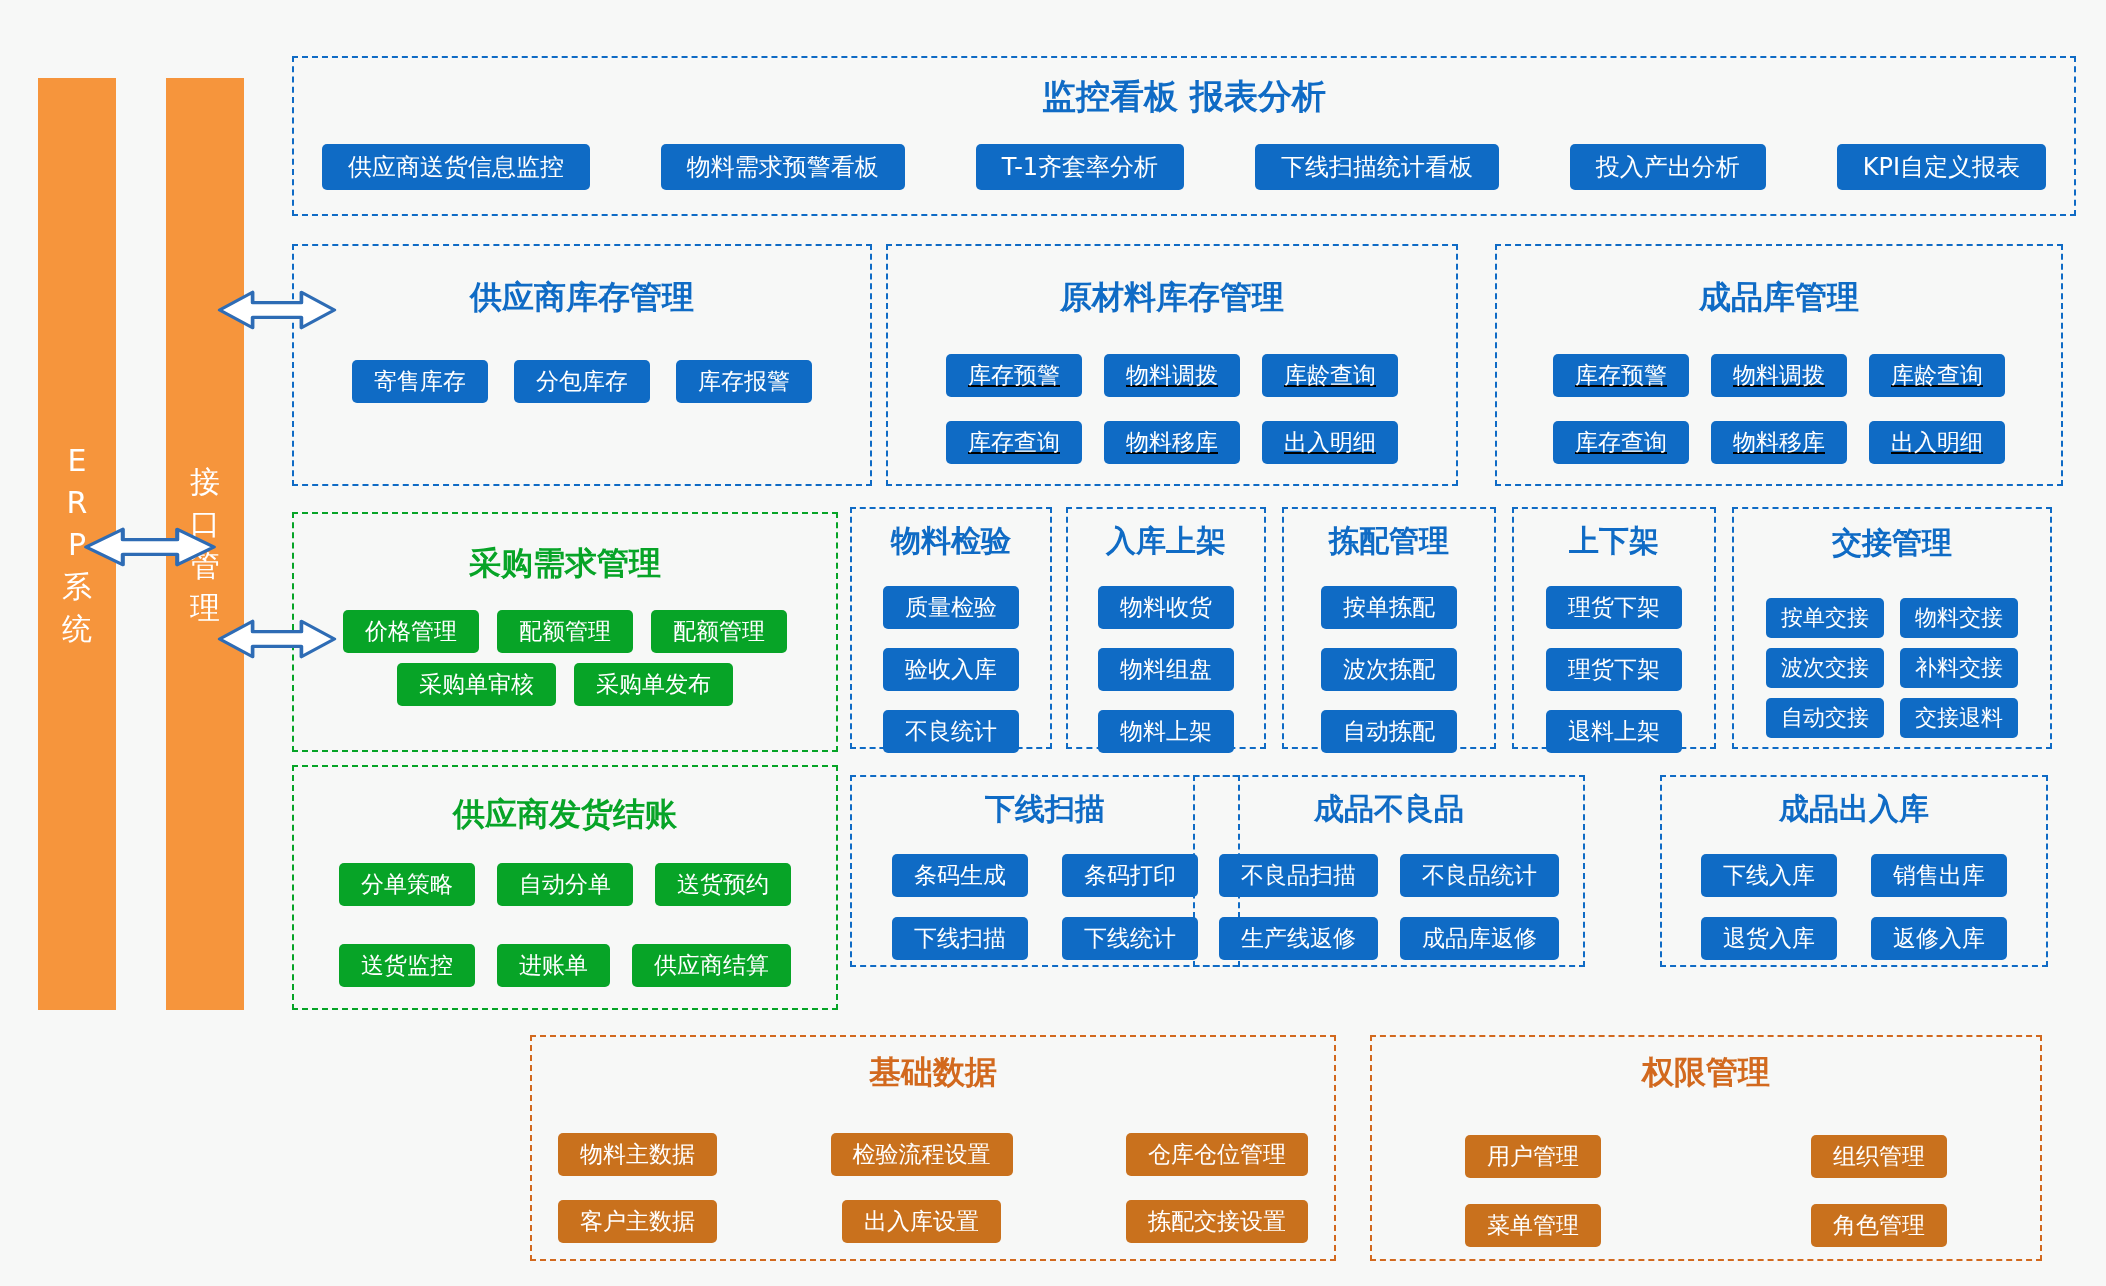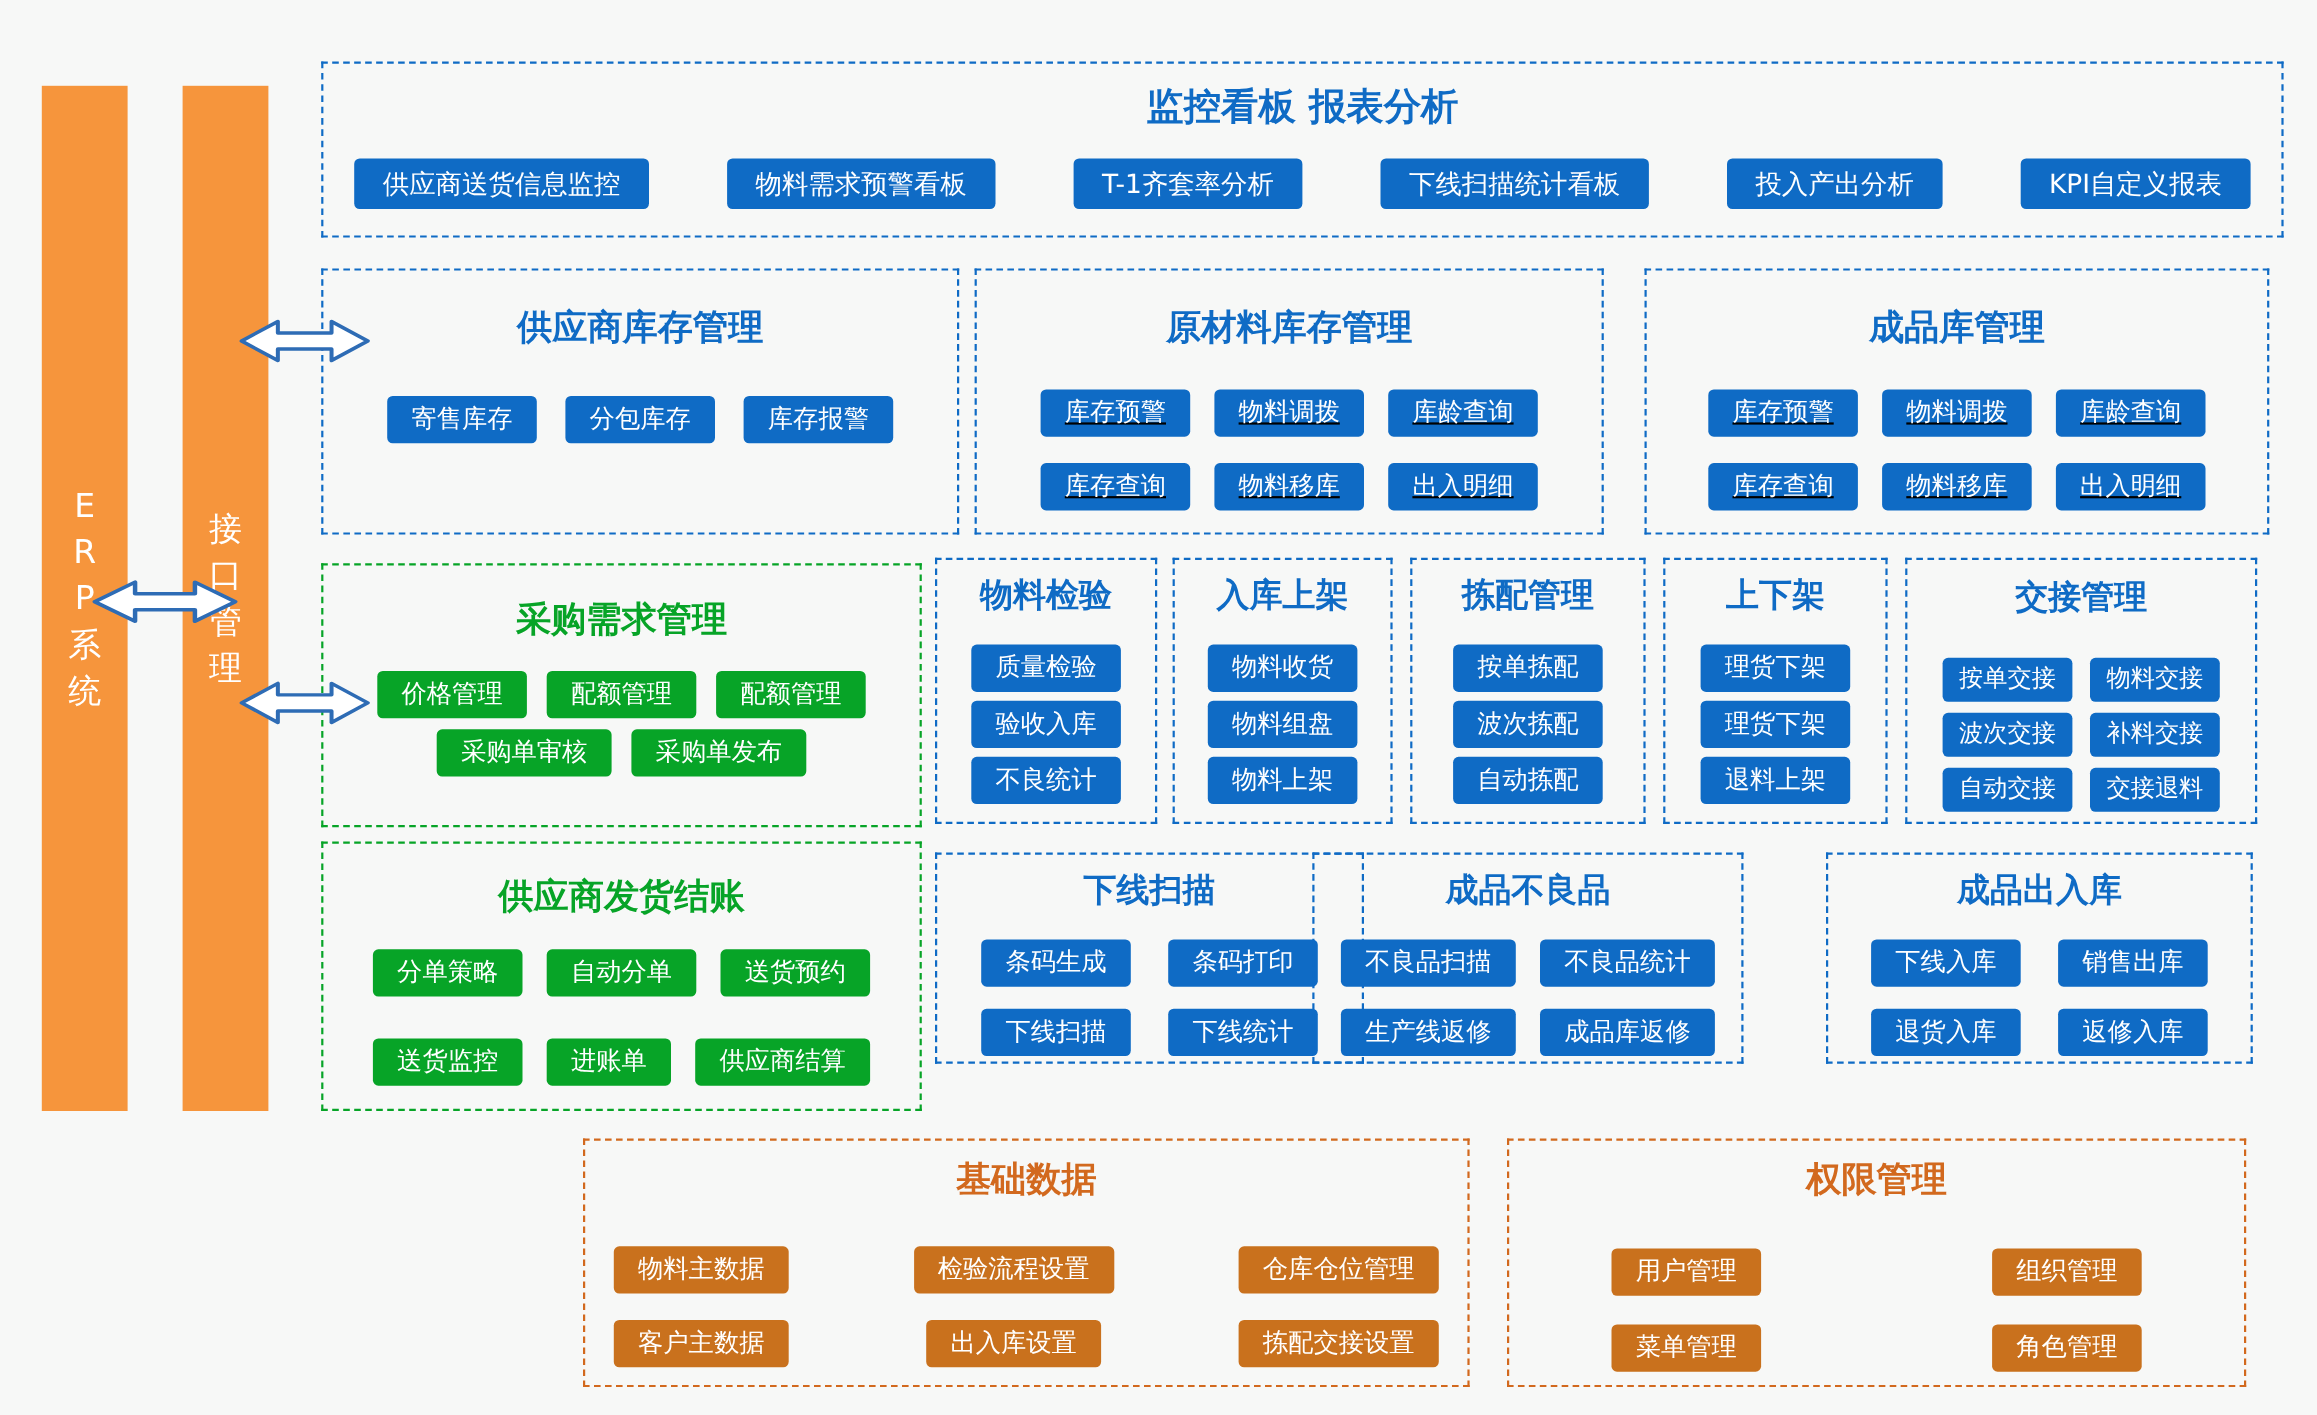--- a/index.html
+++ b/index.html
@@ -48,21 +48,21 @@
 
   .p-ri .title,.p-fi .title{margin-top:30px;}
   .p-ri .rows,.p-fi .rows{margin-top:34px;gap:24px;}
   .p-ri .row,.p-fi .row{gap:22px;text-decoration:underline;}
 
   .p-pd .title{margin-top:28px;}
   .p-pd .rows{margin-top:24px;gap:10px;}
   .p-pd .row{gap:18px;}
 
   .p-col .title{margin-top:12px;font-size:30px;}
-  .p-col .rows{margin-top:24px;gap:8px;text-align:center;}
+  .p-col .rows{margin-top:24px;gap:19px;text-align:center;}
 
   .p-ho .title{margin-top:14px;font-size:30px;}
   .p-ho .rows{margin-top:34px;gap:10px;}
   .p-ho .row{gap:16px;}
   .p-ho .btn{padding:9px 15px;font-size:22px;}
 
   .p-ss .title{margin-top:26px;}
   .p-ss .rows{gap:38px;}
   .p-ss .row{gap:22px;}
 

